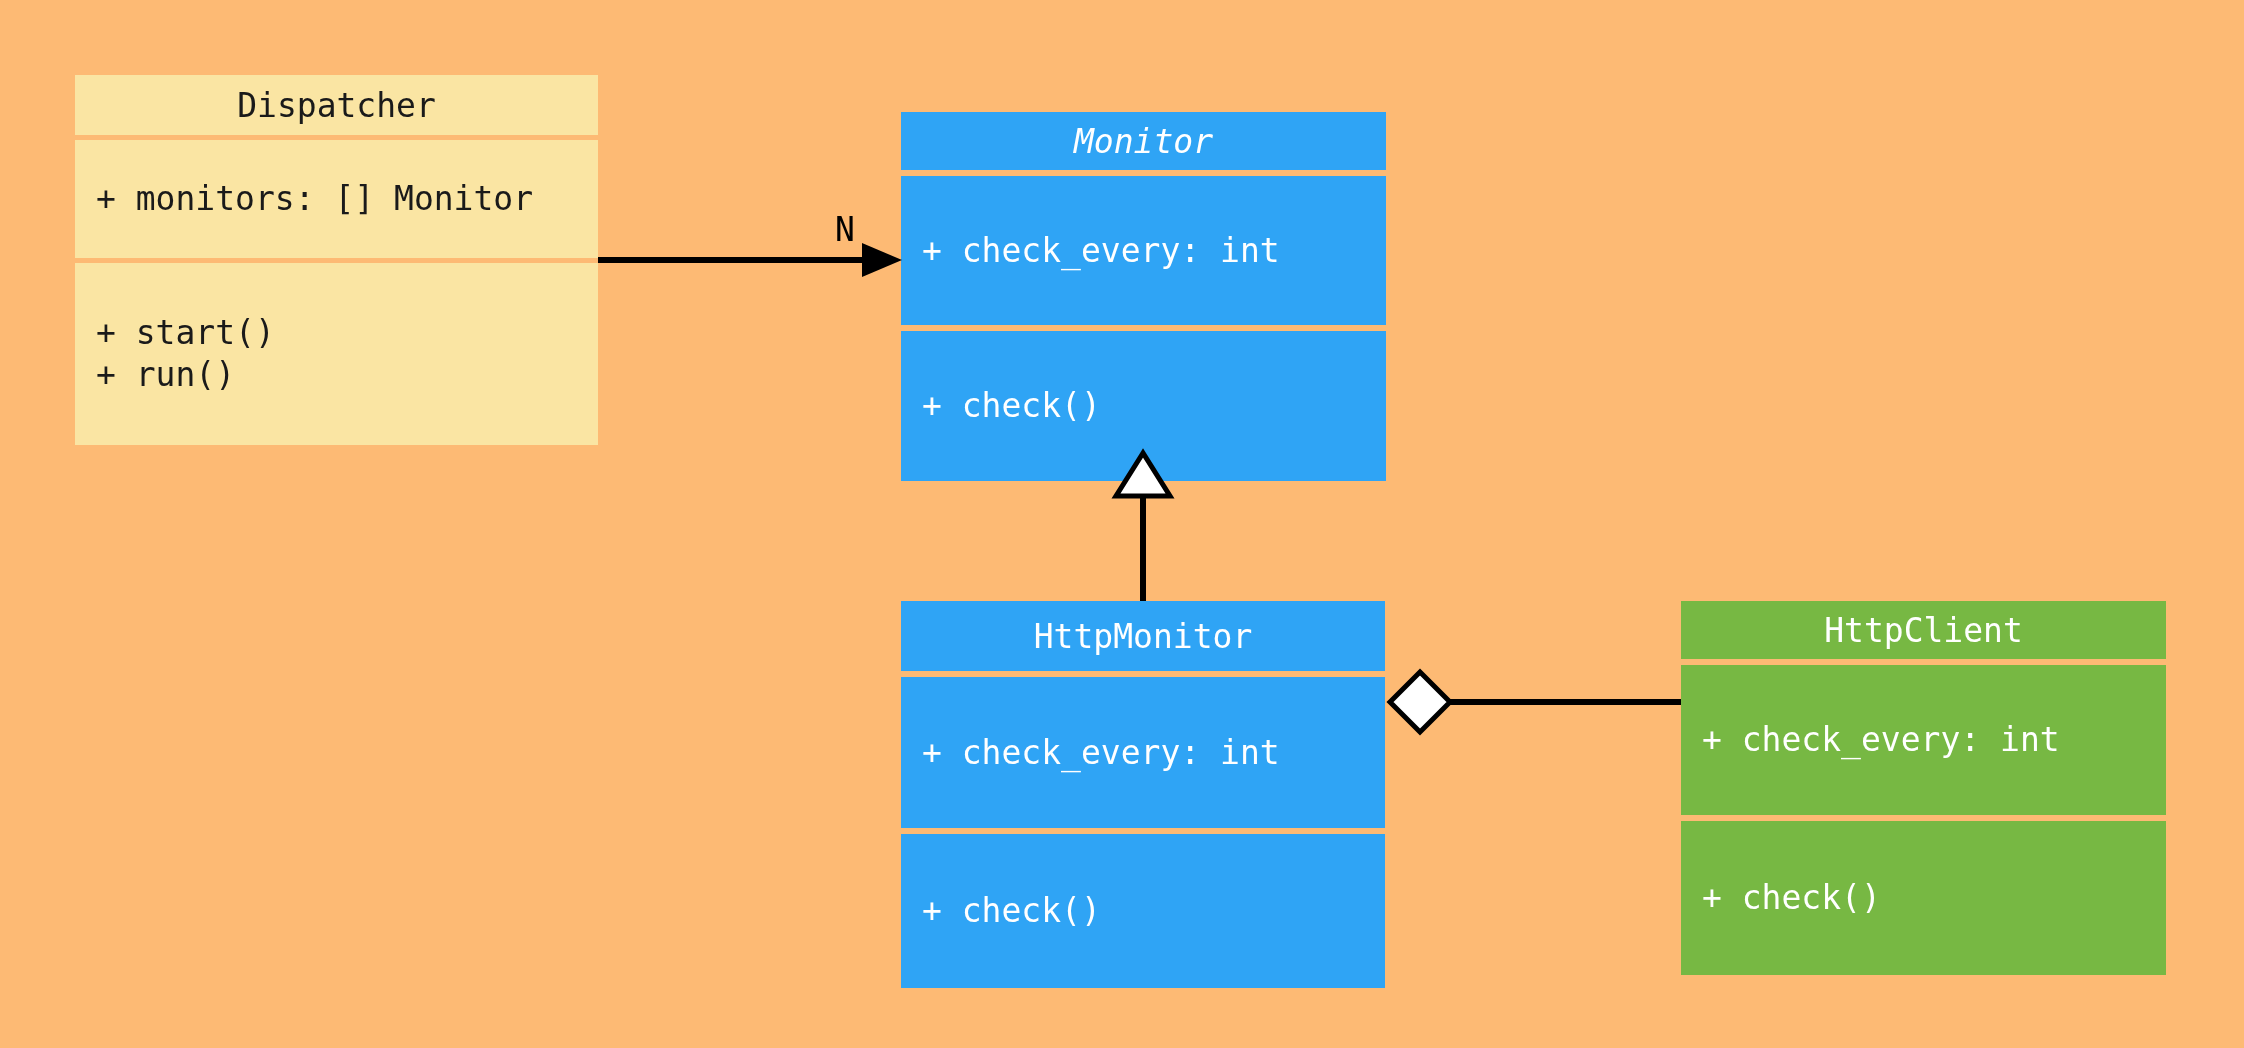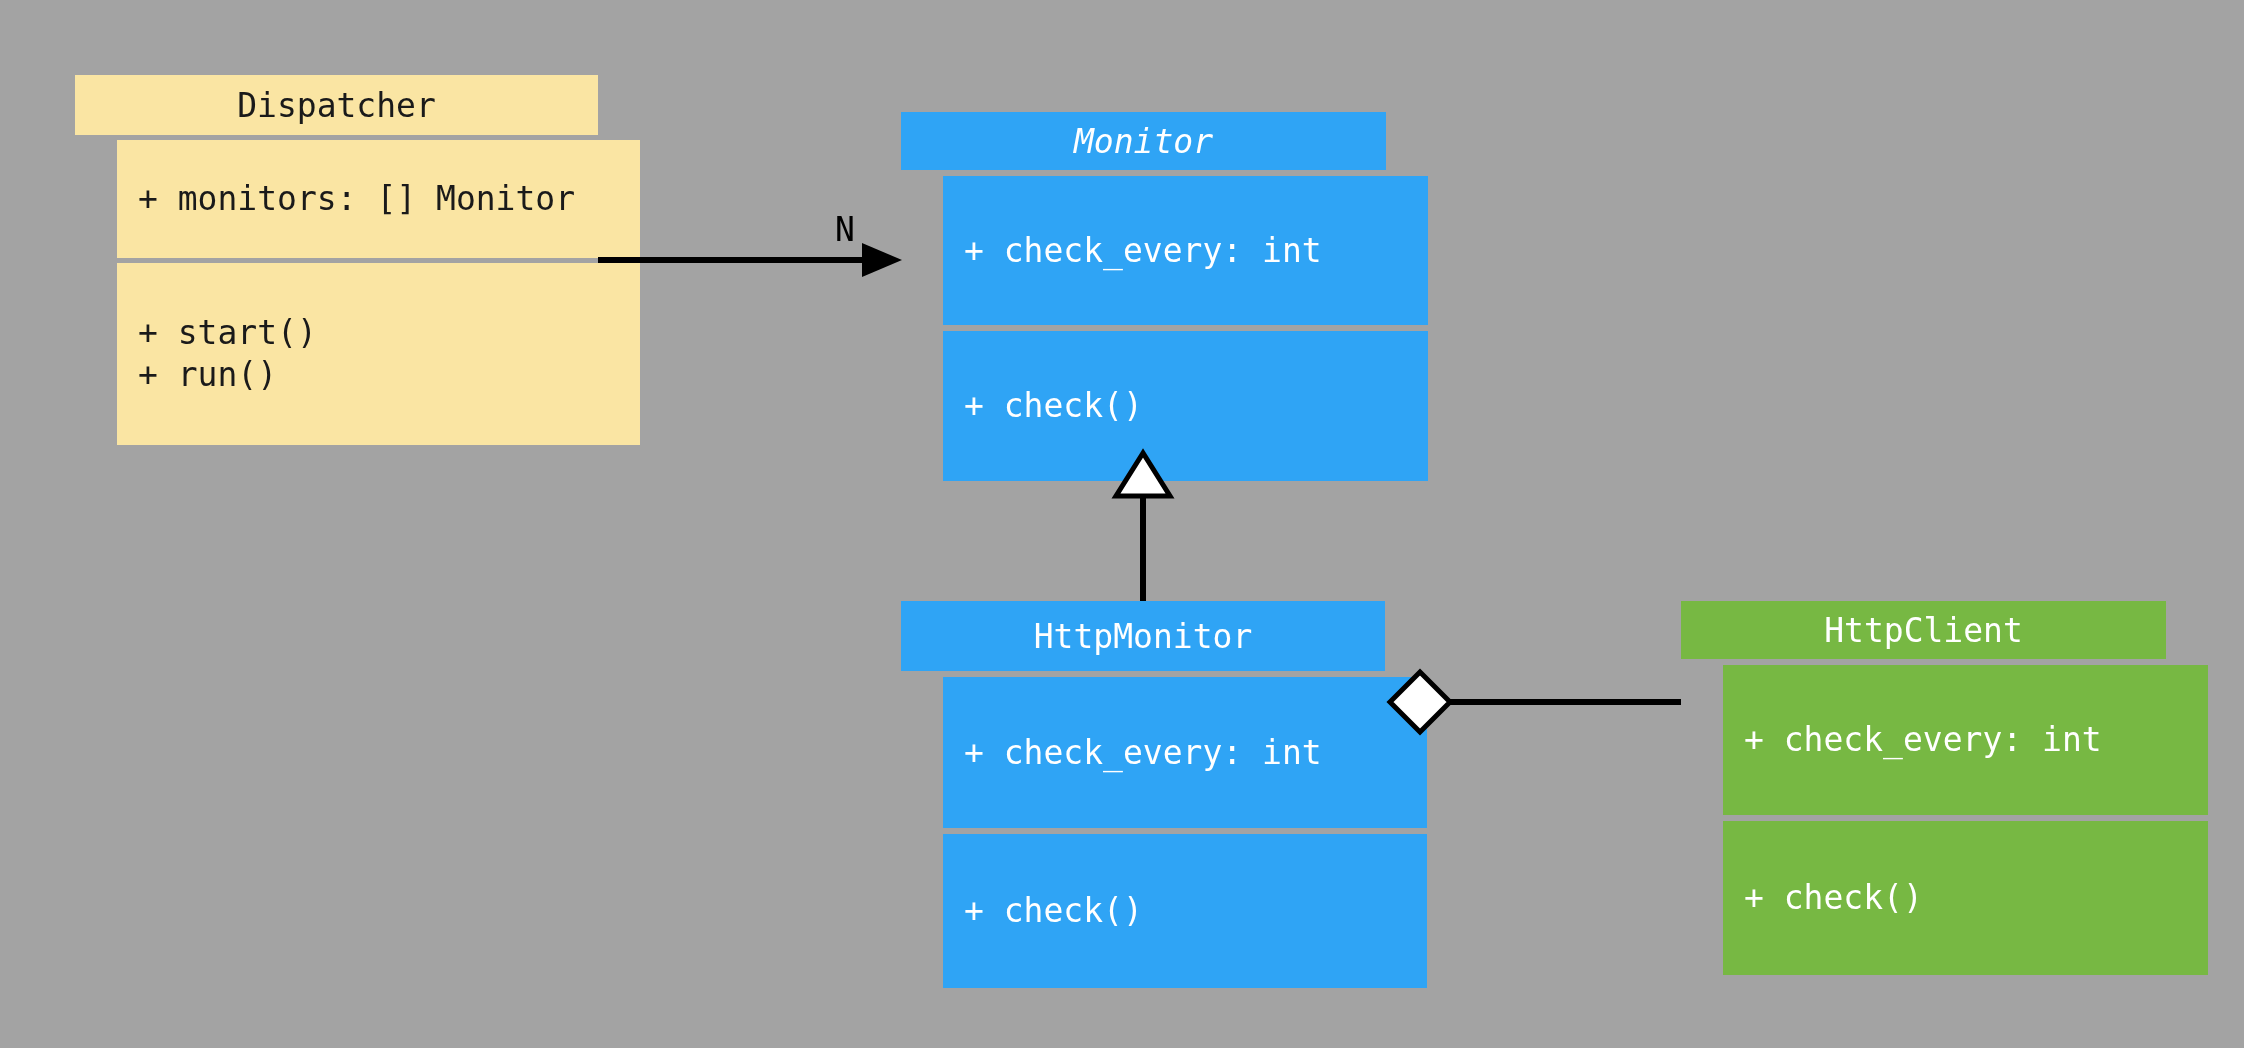--- a/index.html
+++ b/index.html
@@ -4,21 +4,21 @@
 <style>
   html, body {
     margin: 0;
     padding: 0;
     background: #ffffff;
   }
   .canvas {
     position: relative;
     width: 2244px;
     height: 1048px;
-    background: #a3a3a3;
+    background: #fdba74;
     font-family: "DejaVu Sans Mono", "Liberation Mono", monospace;
     overflow: hidden;
   }
   .uml-class {
     position: absolute;
     display: flex;
     flex-direction: column;
   }
   .sec {
     width: 100%;
@@ -33,21 +33,20 @@
     white-space: pre;
   }
   .sec.members {
     display: flex;
     flex-direction: column;
     justify-content: center;
     padding-left: 21px;
     font-size: 33px;
     line-height: 42px;
     white-space: pre;
-    margin-left: 42px;
   }
   .fill-yellow { background: #FAE5A3; color: #1a1a1a; }
   .fill-blue   { background: #2FA4F5; color: #ffffff; }
   .fill-green  { background: #77B843; color: #ffffff; }
   .abstract-title { font-style: italic; margin-top: 36px; }
   .gap5 { margin-top: 5px; }
   .gap6 { margin-top: 6px; }
   .overlay {
     position: absolute;
     left: 0;

